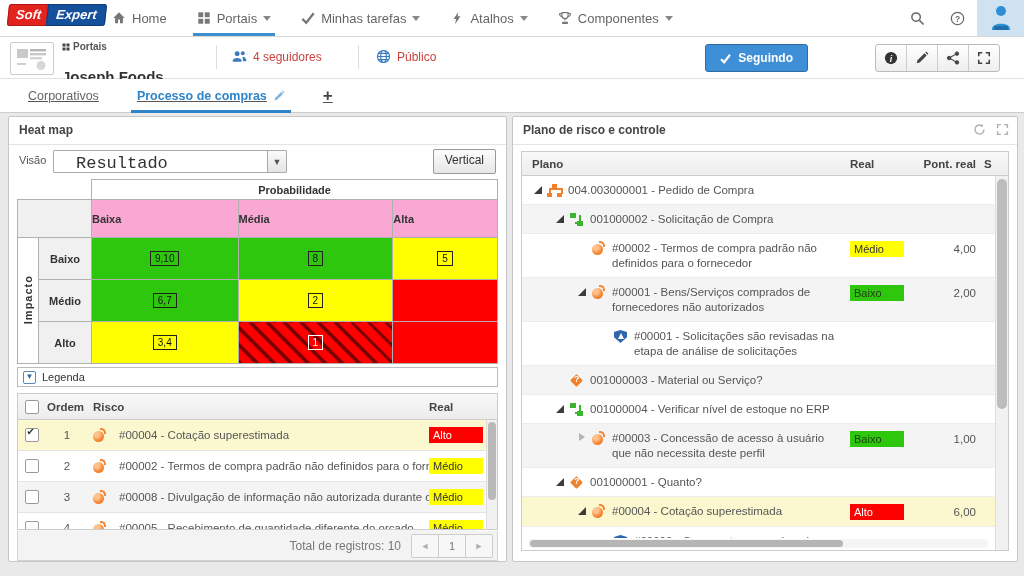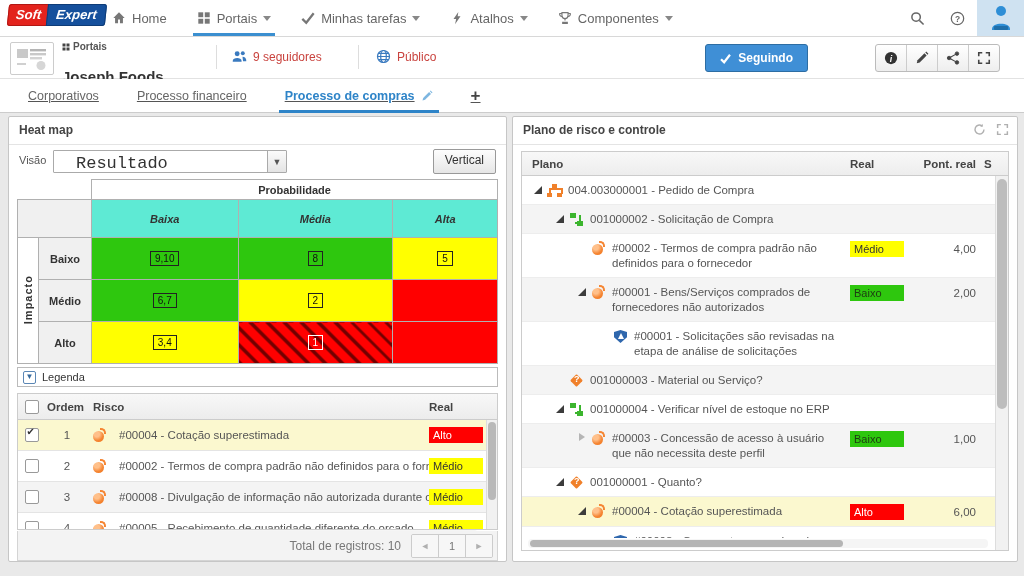--- a/index.html
+++ b/index.html
@@ -67,21 +67,21 @@
   #hm-select .sel-arrow{position:absolute;right:0;top:0;bottom:0;width:18px;background:linear-gradient(#fbfbfb,#e4e4e4);border-left:1px solid #aaa;
      display:flex;align-items:center;justify-content:center;color:#555;font-size:9px;}
   #hm-vertical-btn{position:absolute;right:10px;top:4px;height:23px;padding:0 11px;background:linear-gradient(#fdfdfd,#e6e6e6);
      border:1px solid #999;border-radius:2px;font-size:12px;color:#333;line-height:21px;cursor:pointer;}
 
   
   #hm-matrix{position:absolute;left:8px;right:8px;top:62px;border-collapse:collapse;width:481px;}
   #hm-matrix td,#hm-matrix th{border:1px solid #b0b0b0;padding:0;font-size:11px;}
   #hm-matrix .mx-blank{border:none;border-bottom:1px solid #b0b0b0;background:#fff;}
   #hm-matrix .mx-problabel{height:19px;text-align:center;font-weight:bold;color:#333;background:#fff;}
-  #hm-matrix .mx-colhead{height:37px;text-align:center;font-weight:bold;color:#333;background:#5eead4;font-style:italic;}
+  #hm-matrix .mx-colhead{height:37px;text-align:left;font-weight:bold;color:#333;background:#f9a8d4;}
   #hm-matrix .mx-corner{background:#f0f0f0;}
   #hm-matrix .mx-impacto{width:20px;background:#fff;text-align:center;font-weight:bold;color:#333;}
   #hm-matrix .mx-impacto span{writing-mode:vertical-rl;transform:rotate(180deg);letter-spacing:1px;}
   #hm-matrix .mx-rowlabel{width:52px;background:#f0f0f0;text-align:center;font-weight:bold;color:#333;}
   #hm-matrix .mx-cell{height:41px;text-align:center;vertical-align:middle;}
   .mx-green{background:#2ec70e;}
   .mx-yellow{background:#ffff00;}
   .mx-red{background:#ff0000;}
   .mx-hatch{background-image:repeating-linear-gradient(45deg,rgba(0,0,0,.55) 0 3px,transparent 3px 12px);}
   .mx-badge{display:inline-block;border:1px solid #222;color:#111;font-size:10px;padding:0 4px;line-height:13px;}
@@ -307,21 +307,21 @@
     <div class="ph-sep" style="left:216px"></div>
     <div class="ph-link" style="left:232px">
       <span class="ico">
           <svg viewBox="0 0 16 16" fill="currentColor">
             <circle cx="5.5" cy="5" r="2.6"></circle>
             <path d="M.8 12.6c0-4 9.4-4 9.4 0v1H.8Z"></path>
             <circle cx="11.5" cy="4.6" r="2.1"></circle>
             <path d="M11.2 8.2c2.4.2 4 1.6 4 3.8v1h-3.4"></path>
           </svg>
         </span>
-      <span>9 seguidores</span>
+      <span>4 seguidores</span>
     </div>
     <div class="ph-sep" style="left:358px"></div>
     <div class="ph-link" style="left:376px">
       <span class="ico">
           <svg viewBox="0 0 16 16" stroke="currentColor" fill="none" stroke-width="1.3">
             <circle cx="8" cy="8" r="6.4"></circle>
             <ellipse cx="8" cy="8" rx="3" ry="6.4"></ellipse>
             <path d="M1.6 8h12.8M2.5 4.6h11M2.5 11.4h11"></path>
           </svg>
         </span>
@@ -368,23 +368,20 @@
               <path d="M2 6V2h4M10 2h4v4M14 10v4h-4M6 14H2v-4"></path>
             </svg>
           </span>
         </div>
     </div>
   </div>
 
   <div id="tabs-row">
       <div class="tab">
         <span class="tab-label">Corporativos</span>
-      </div>
-      <div class="tab">
-        <span class="tab-label">Processo financeiro</span>
       </div>
       <div class="tab active">
         <span class="tab-label">Processo de compras</span>
         <span class="ico">
           <svg viewBox="0 0 16 16" fill="currentColor">
             <path d="M2 14l.9-3.4L10.8 2.7l2.5 2.5L5.4 13.1 2 14Z"></path>
             <path d="M11.8 1.7l2.5 2.5 1-1L12.8.7Z"></path>
           </svg>
         </span>
       </div>

